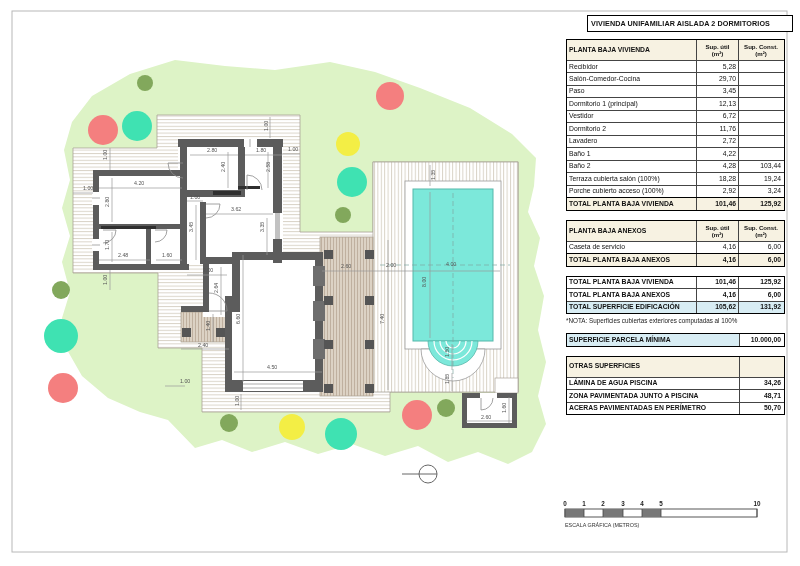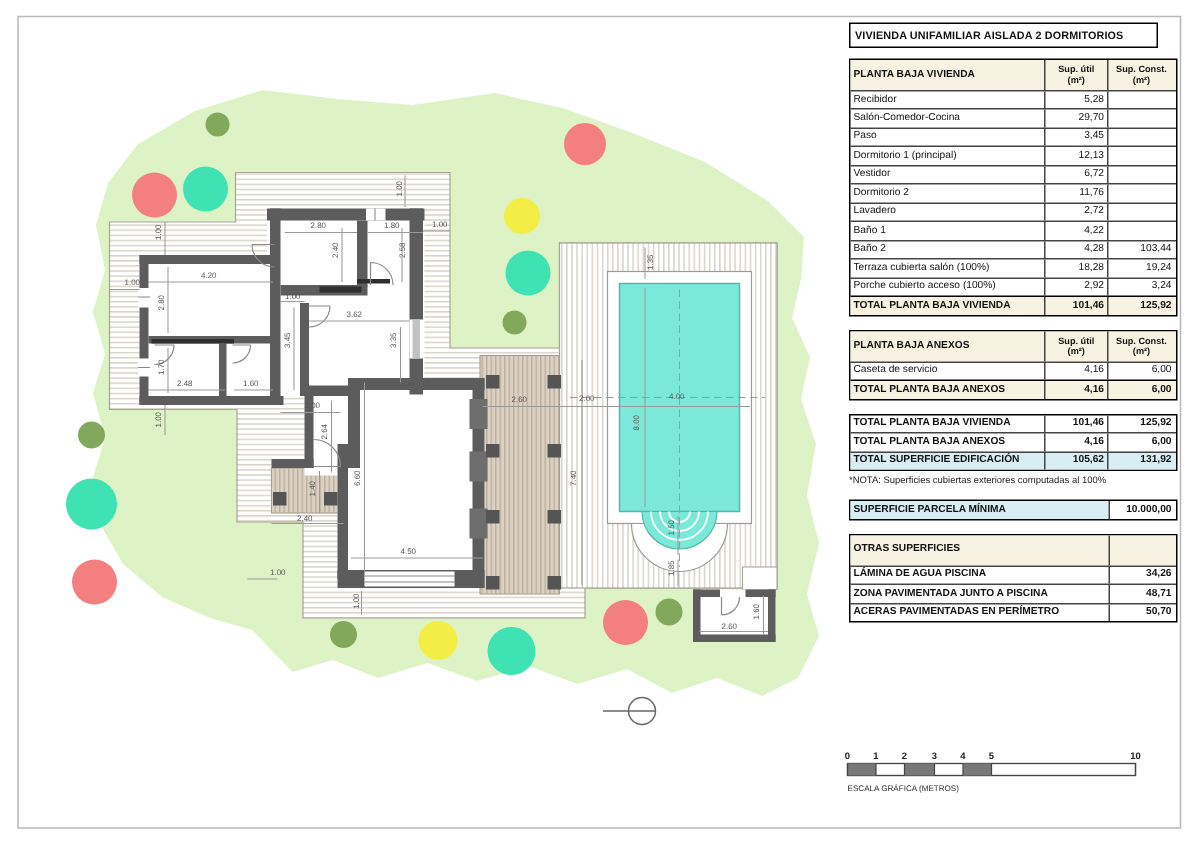--- a/index.html
+++ b/index.html
@@ -6,21 +6,21 @@
   body{width:800px;height:566px;position:relative;overflow:hidden;
        font-family:"Liberation Sans",sans-serif;-webkit-font-smoothing:antialiased;}
   #plan-svg{position:absolute;left:0;top:0;}
   svg text{font-family:"Liberation Sans",sans-serif;}
   .dim{font-size:5.3px;fill:#555;}
   .sb-num{font-size:6.3px;fill:#222;text-anchor:middle;font-weight:bold;}
   .sb-cap{font-size:5.4px;fill:#333;}
   
   .panel{position:absolute;left:566px;top:0;width:221px;color:#111;}
   .title-box{margin-top:15px;width:206px;border:1.4px solid #000;box-sizing:border-box;
-             font-size:7.2px;font-weight:bold;padding:3px 3px;background:#fff;letter-spacing:.1px;}
+             font-size:7.2px;font-weight:bold;padding:3px 3px;background:#fff;letter-spacing:.1px;margin-left:21px;}
   .tbl{border:1.4px solid #000;box-sizing:border-box;width:219px;background:#fff;}
   .trow{display:grid;grid-template-columns:129px 42px 45px;border-top:1px solid #444;}
   .trow:first-child{border-top:none;}
   .trow.total{border-top:1.6px solid #000;}
   .trow2{display:grid;grid-template-columns:172px 44px;border-top:1px solid #444;}
   .trow2:first-child{border-top:none;}
   .c{border-left:1px solid #444;padding:1.5px 2px;font-size:6.8px;line-height:1.25;
      overflow:hidden;white-space:nowrap;display:flex;align-items:center;}
   .c:first-child{border-left:none;}
   .num{justify-content:flex-end;text-align:right;}

